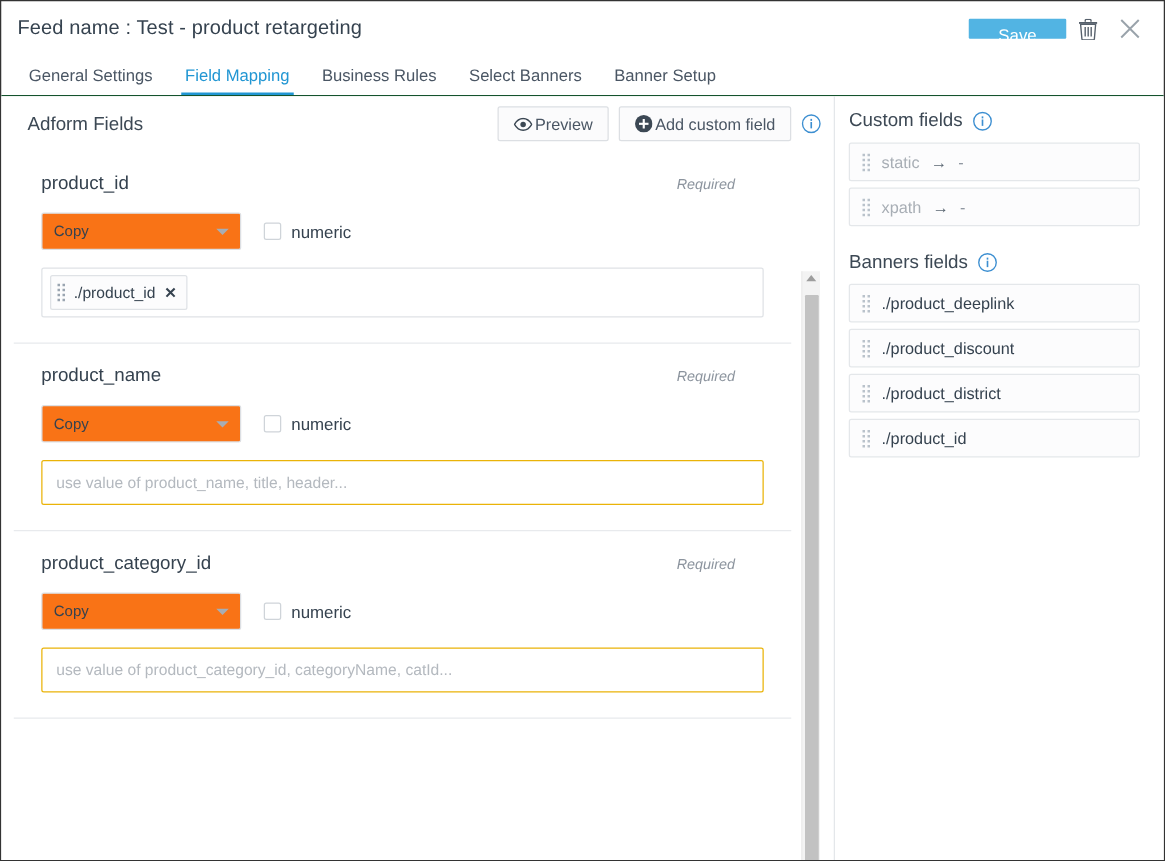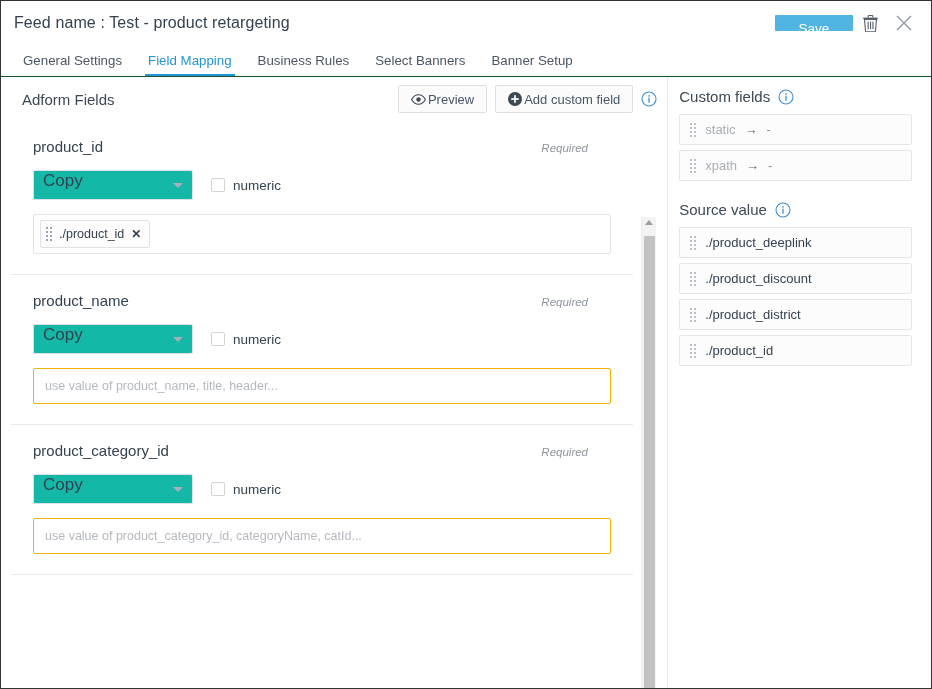--- a/index.html
+++ b/index.html
@@ -198,24 +198,25 @@
     display: flex;
     align-items: center;
     padding: 15px 22px 0 22px;
   }
   .select-box {
     position: relative;
     width: 160px;
     height: 30px;
     border: 1px solid #dcdfe3;
     border-radius: 2px;
-    background: #14b8a6;
-    display: flex;
+    background: #f97316;
+    display: flex;
+    align-items: center;
     padding: 0 9px;
-    font-size: 17px;
+    font-size: 12px;
     color: #35424f;
     cursor: pointer;
   }
   .select-caret {
     position: absolute;
     right: 9px;
     top: 50%;
     width: 0;
     height: 0;
     margin-top: -2px;
@@ -562,21 +563,21 @@
             <i></i>
             <i></i>
             <i></i>
           </span>
         <span class="side-item-label">xpath</span>
         <span class="arrow-right">→</span>
         <span class="dash">-</span>
       </div>
 
       <div class="side-section-title second">
-        <span>Source value</span>
+        <span>Banners fields</span>
         <svg class="info-icon" viewBox="0 0 16 16">
           <circle cx="8" cy="8" r="7" fill="none" stroke="#3d8fd1" stroke-width="1.1"></circle>
           <rect x="7.35" y="6.6" width="1.3" height="5.1" fill="#3d8fd1"></rect>
           <rect x="7.35" y="4.1" width="1.3" height="1.6" fill="#3d8fd1"></rect>
         </svg>
       </div>
 
       <div class="side-item">
         <span class="grip light">
             <i></i>

